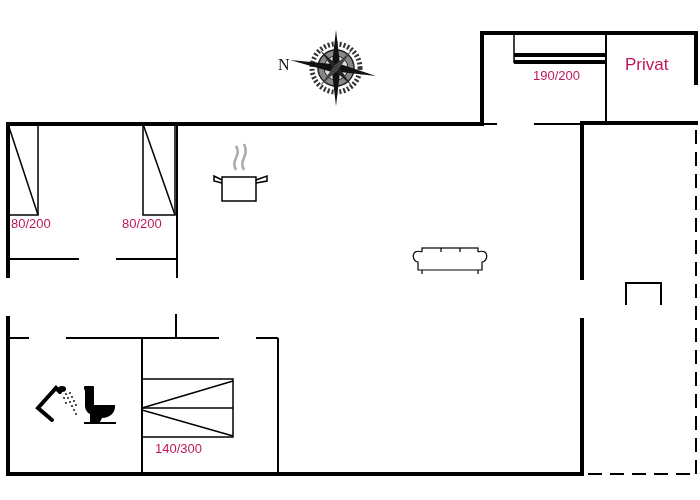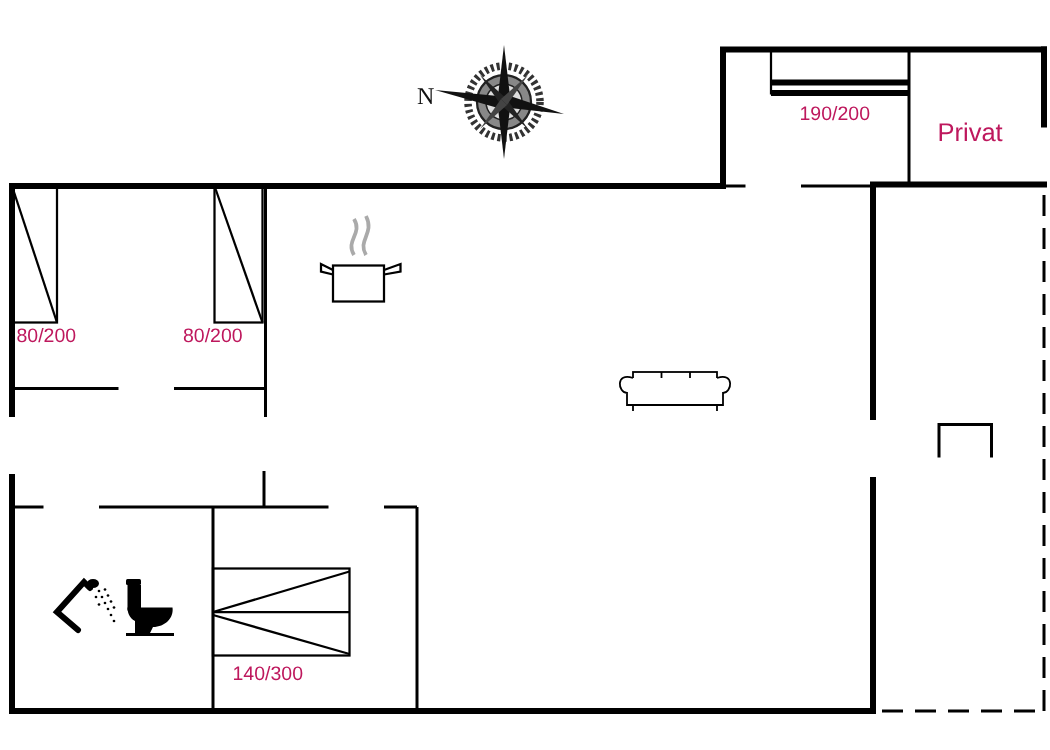--- a/index.html
+++ b/index.html
@@ -140,16 +140,16 @@
     <rect x="84" y="386" width="10" height="4" rx="1"></rect>
     <rect x="85" y="390" width="9" height="17"></rect>
     <path d="M85,405 L115,405 C116,412 110,418 102,418 L100,422 L90,422 L90,414 C86,412 85,408 85,405 Z"></path>
     <rect x="84" y="422" width="32" height="2"></rect>
   </g>
 </svg>
 
 <div class="north" style="left:278px; top:56px;">N</div>
 
 <div class="label" style="left:533px; top:68px;">190/200</div>
-<div class="label big" style="left:625px; top:79px;">Privat</div>
+<div class="label big" style="left:625px; top:55px;">Privat</div>
 <div class="label" style="left:11px; top:216px;">80/200</div>
 <div class="label" style="left:122px; top:216px;">80/200</div>
 <div class="label" style="left:155px; top:441px;">140/300</div>
 
 </body></html>

